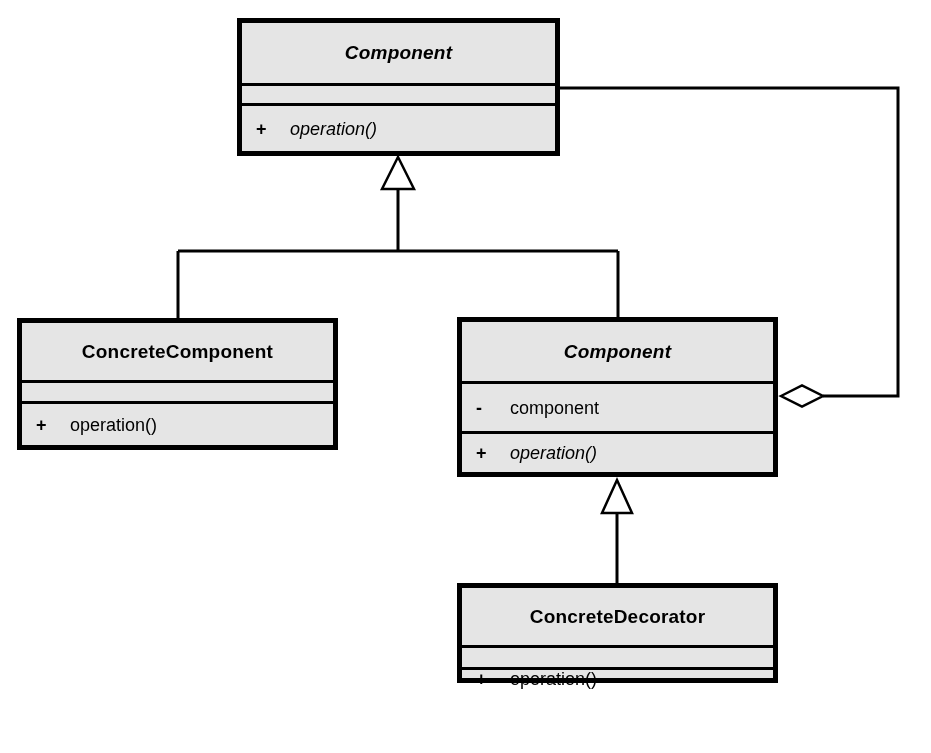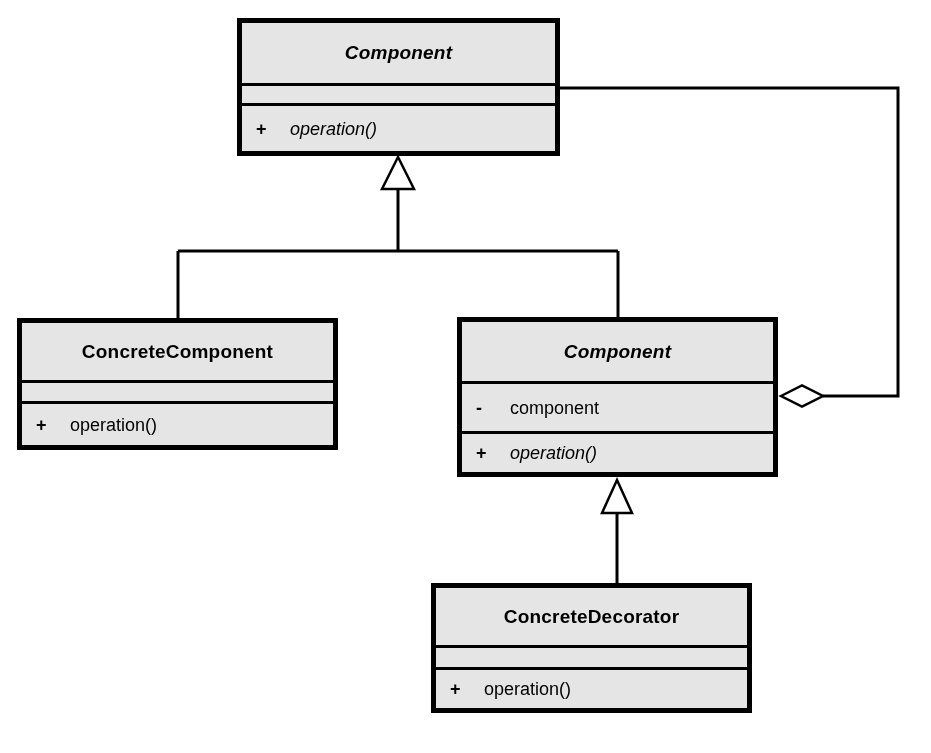--- a/index.html
+++ b/index.html
@@ -89,21 +89,21 @@
       </div>
     </div>
     <div class="sec last member-sec">
       <div class="member it">
         <span class="sign">+</span>
         <span class="sig">operation()</span>
       </div>
     </div>
   </div>
 
-  <div class="uml-box" style="left:431px; top:583px; width:321px; height:130px;">
+  <div class="uml-box" style="left:457px; top:583px; width:321px; height:100px;">
     <div class="sec title" style="height:60px;">ConcreteDecorator</div>
     <div class="sec" style="height:22px;"></div>
     <div class="sec last member-sec">
       <div class="member">
         <span class="sign">+</span>
         <span class="sig">operation()</span>
       </div>
     </div>
   </div>
 

